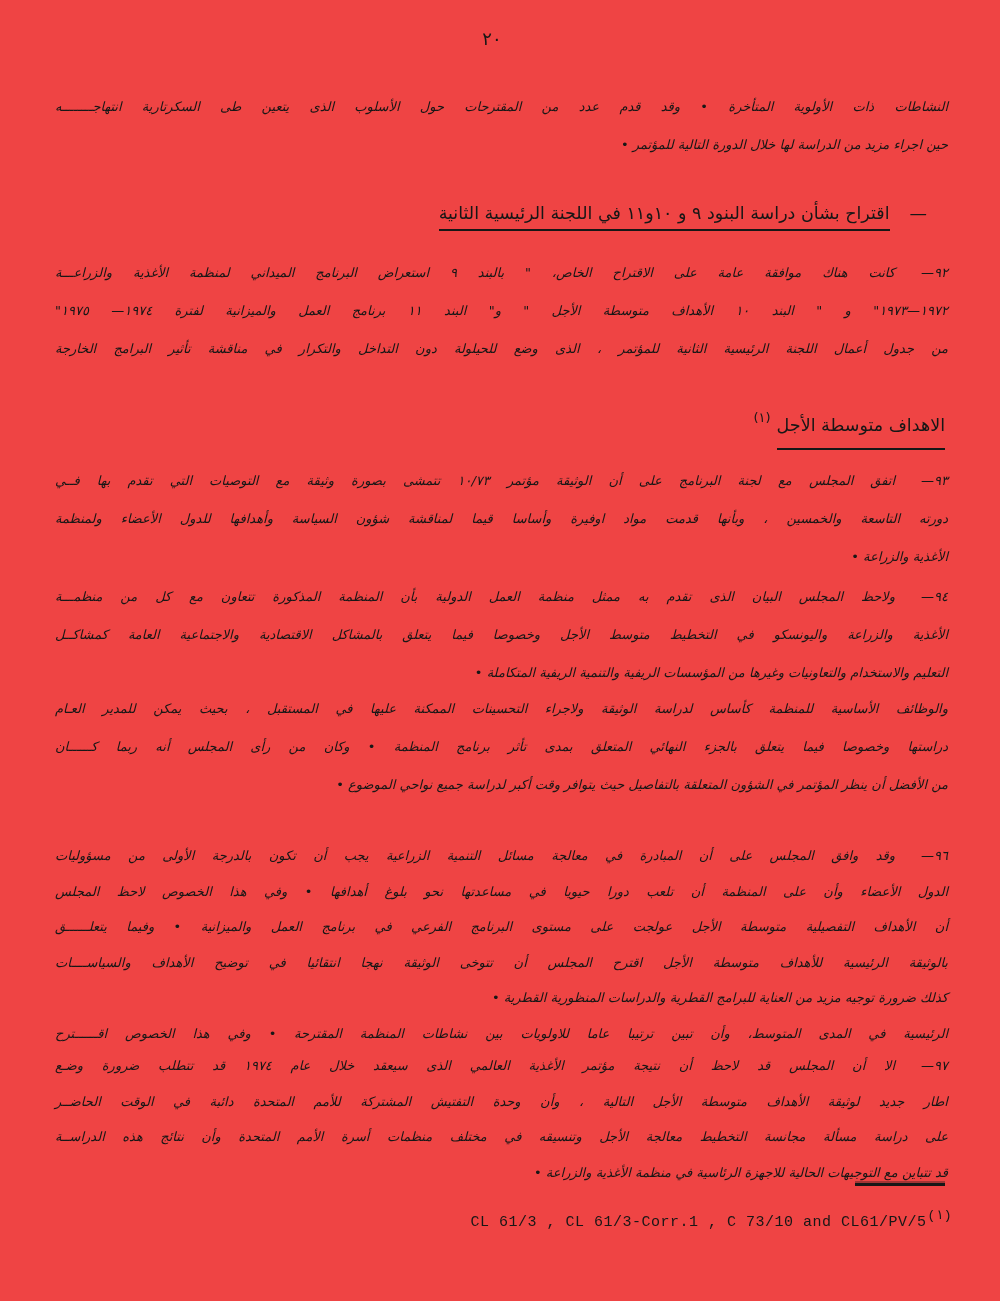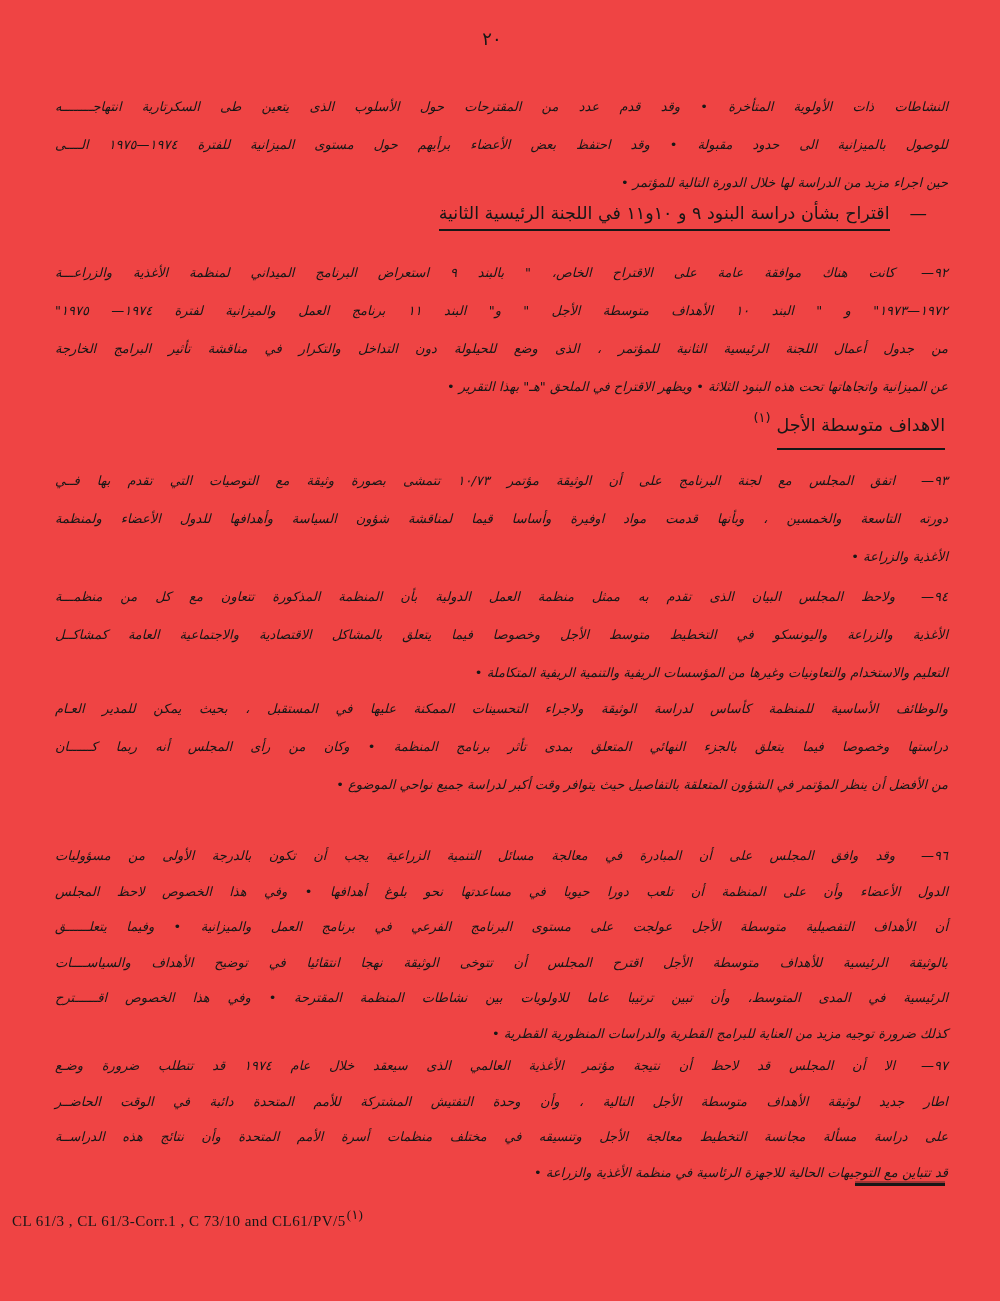--- a/index.html
+++ b/index.html
@@ -67,24 +67,24 @@
   }
 
   .footnote-sep {
     top:1183px; right:55px;
     width:90px; height:3px;
     background:#171716;
     box-shadow:0 -2px 0 rgba(23,23,22,0.35);
   }
 
   .footnote {
-    top:1207px; right:48px; left:12px;
+    top:1207px; right:48px; left:0;
     direction:ltr;
-    text-align:left;
-    font-family:Liberation Serif, serif;
+    text-align:right;
+    font-family:Liberation Mono, monospace;
     font-size:15px;
     letter-spacing:0.5px;
     white-space:nowrap;
   }
   .footnote .sup-marker { margin:0 0 0 0; vertical-align:7px; margin-left:1px; }
 
   .page-num-bottom {
     top:1298px; right:72px;
     font-family:Liberation Sans, sans-serif;
     font-size:14px;
@@ -92,33 +92,31 @@
 </style>
 </head>
 <body>
 
 <div class="page">
 
   <div class="abs page-num-top">٢٠</div>
 
   <div class="abs body-block lh38" style="top:88px;">
       <div class="tline">النشاطات ذات الأولوية المتأخرة • وقد قدم عدد من المقترحات حول الأسلوب الذى يتعين طى السكرتارية انتهاجــــــــه</div>
-      <div class="tline">للوصول بالميزانية الى حدود مقبولة • وقد احتفظ بعض الأعضاء برأيهم حول مستوى الميزانية للفترة ١٩٧٤—١٩٧٥ الــــى</div>
       <div class="tline tline-last">حين اجراء مزيد من الدراسة لها خلال الدورة التالية للمؤتمر •</div>
     </div>
 
   <div class="abs heading1">
     <span class="h1-dash">—</span><span class="h1-text">اقتراح بشأن دراسة البنود ٩ و ١٠و١١ في اللجنة الرئيسية الثانية</span>
   </div>
 
   <div class="abs body-block lh38" style="top:254px;">
       <div class="tline">٩٢—  كانت هناك موافقة عامة على الاقتراح الخاص، " بالبند ٩ استعراض البرنامج الميداني لمنظمة الأغذية والزراعـــة</div>
       <div class="tline">١٩٧٢—١٩٧٣" و " البند ١٠ الأهداف متوسطة الأجل " و" البند ١١ برنامج العمل والميزانية لفترة ١٩٧٤— ١٩٧٥"</div>
       <div class="tline">من جدول أعمال اللجنة الرئيسية الثانية للمؤتمر ، الذى وضع للحيلولة دون التداخل والتكرار في مناقشة تأثير البرامج الخارجة</div>
-      <div class="tline tline-last">عن الميزانية واتجاهاتها تحت هذه البنود الثلاثة •  ويظهر الاقتراح في الملحق "هـ" بهذا التقرير •</div>
     </div>
 
   <div class="abs heading2">
     <span class="h2-text">الاهداف متوسطة الأجل</span><sup class="sup-marker">(١)</sup>
   </div>
 
   <div class="abs body-block lh38" style="top:462px;">
       <div class="tline">٩٣—  اتفق المجلس مع لجنة البرنامج على أن الوثيقة مؤتمر ١٠/٧٣ تتمشى بصورة وثيقة مع التوصيات التي تقدم بها فــي</div>
       <div class="tline">دورته التاسعة والخمسين ، وبأنها قدمت مواد اوفيرة وأساسا قيما لمناقشة شؤون السياسة وأهدافها للدول الأعضاء ولمنظمة</div>
       <div class="tline tline-last">الأغذية والزراعة •</div>
@@ -134,22 +132,22 @@
       <div class="tline">والوظائف الأساسية للمنظمة كأساس لدراسة الوثيقة ولاجراء التحسينات الممكنة عليها في المستقبل ، بحيث يمكن للمدير العـام</div>
       <div class="tline">دراستها وخصوصا فيما يتعلق بالجزء النهائي المتعلق بمدى تأثر برنامج المنظمة •  وكان من رأى المجلس أنه ربما كــــــان</div>
       <div class="tline tline-last">من الأفضل أن ينظر المؤتمر في الشؤون المتعلقة بالتفاصيل حيث يتوافر وقت أكبر لدراسة جميع نواحي الموضوع •</div>
     </div>
 
   <div class="abs body-block lh36" style="top:838px;">
       <div class="tline">٩٦—  وقد وافق المجلس على أن المبادرة في معالجة مسائل التنمية الزراعية يجب أن تكون بالدرجة الأولى من مسؤوليات</div>
       <div class="tline">الدول الأعضاء وأن على المنظمة أن تلعب دورا حيويا في مساعدتها نحو بلوغ أهدافها •  وفي هذا الخصوص لاحظ المجلس</div>
       <div class="tline">أن الأهداف التفصيلية متوسطة الأجل عولجت على مستوى البرنامج الفرعي في برنامج العمل والميزانية •  وفيما يتعلــــــق</div>
       <div class="tline">بالوثيقة الرئيسية للأهداف متوسطة الأجل اقترح المجلس أن تتوخى الوثيقة نهجا انتقائيا في توضيح الأهداف والسياســــات</div>
+      <div class="tline tline-last">كذلك ضرورة توجيه مزيد من العناية للبرامج القطرية والدراسات المنظورية القطرية •</div>
       <div class="tline">الرئيسية في المدى المتوسط، وأن تبين ترتيبا عاما للاولويات بين نشاطات المنظمة المقترحة •  وفي هذا الخصوص اقــــــترح</div>
-      <div class="tline tline-last">كذلك ضرورة توجيه مزيد من العناية للبرامج القطرية والدراسات المنظورية القطرية •</div>
     </div>
 
   <div class="abs body-block lh36" style="top:1048px;">
       <div class="tline">٩٧—  الا أن المجلس قد لاحظ أن نتيجة مؤتمر الأغذية العالمي الذى سيعقد خلال عام ١٩٧٤ قد تتطلب ضرورة وضـع</div>
       <div class="tline">اطار جديد لوثيقة الأهداف متوسطة الأجل التالية ، وأن وحدة التفتيش المشتركة للأمم المتحدة  دائبة في الوقت الحاضــر</div>
       <div class="tline">على دراسة مسألة مجانسة التخطيط معالجة الأجل وتنسيقه  في مختلف منظمات أسرة الأمم المتحدة وأن نتائج هذه الدراســة</div>
       <div class="tline tline-last">قد تتباين مع التوجيهات الحالية للاجهزة الرئاسية في منظمة الأغذية والزراعة •</div>
     </div>
 
   <div class="abs footnote-sep"></div>

